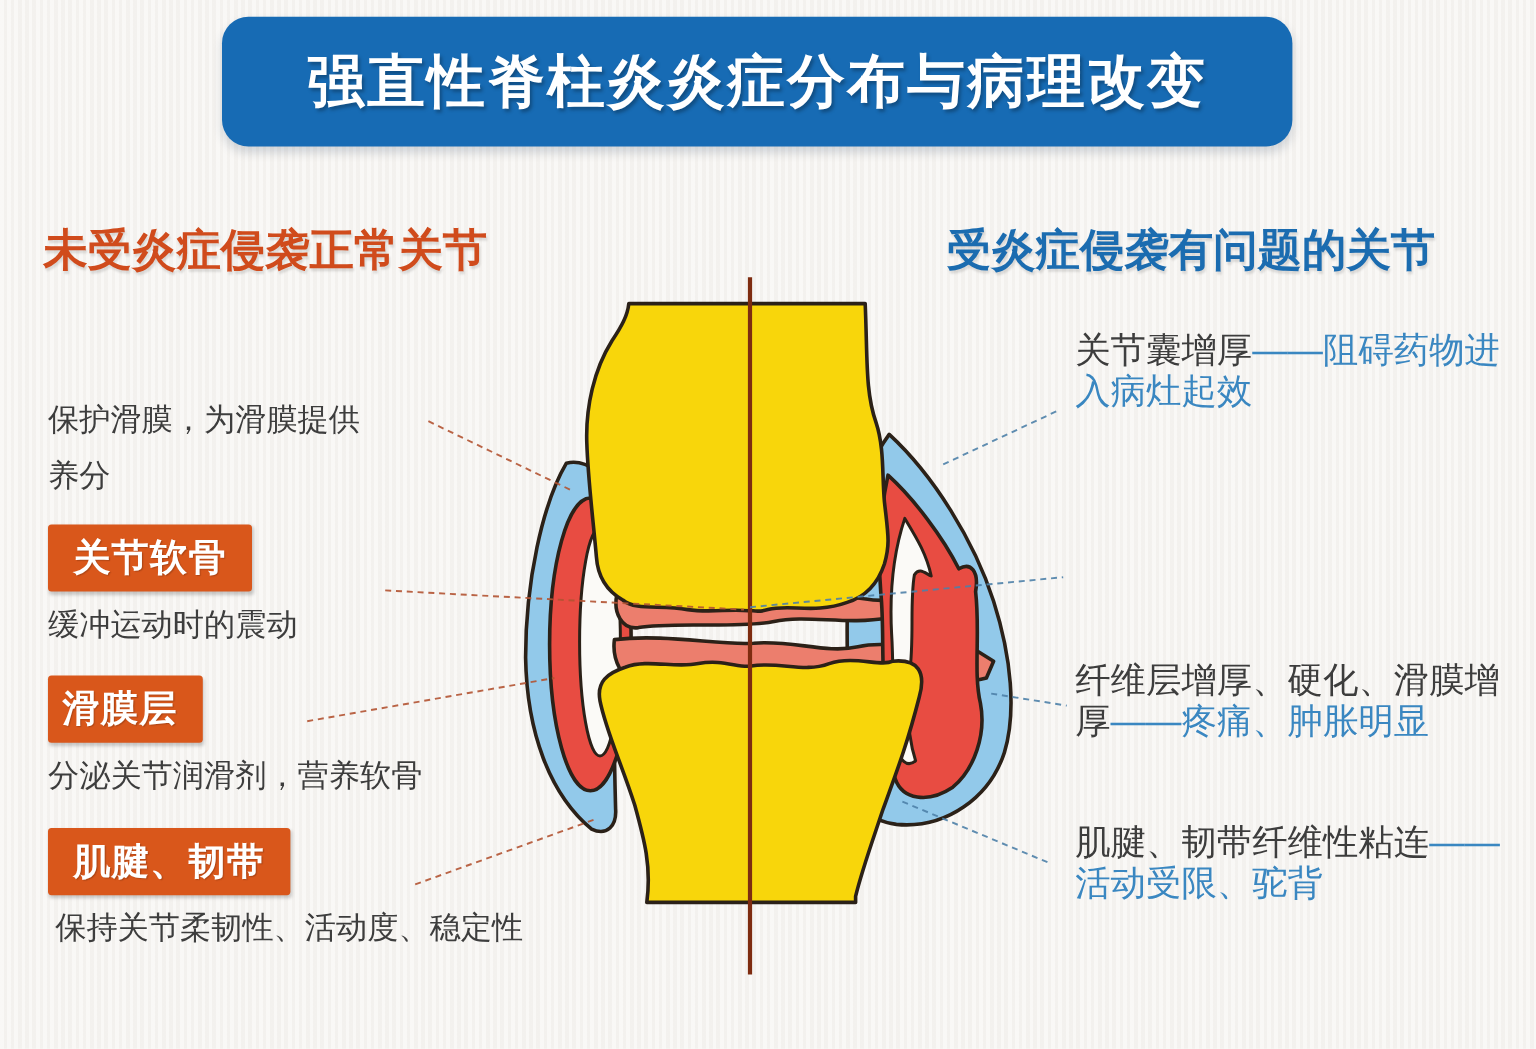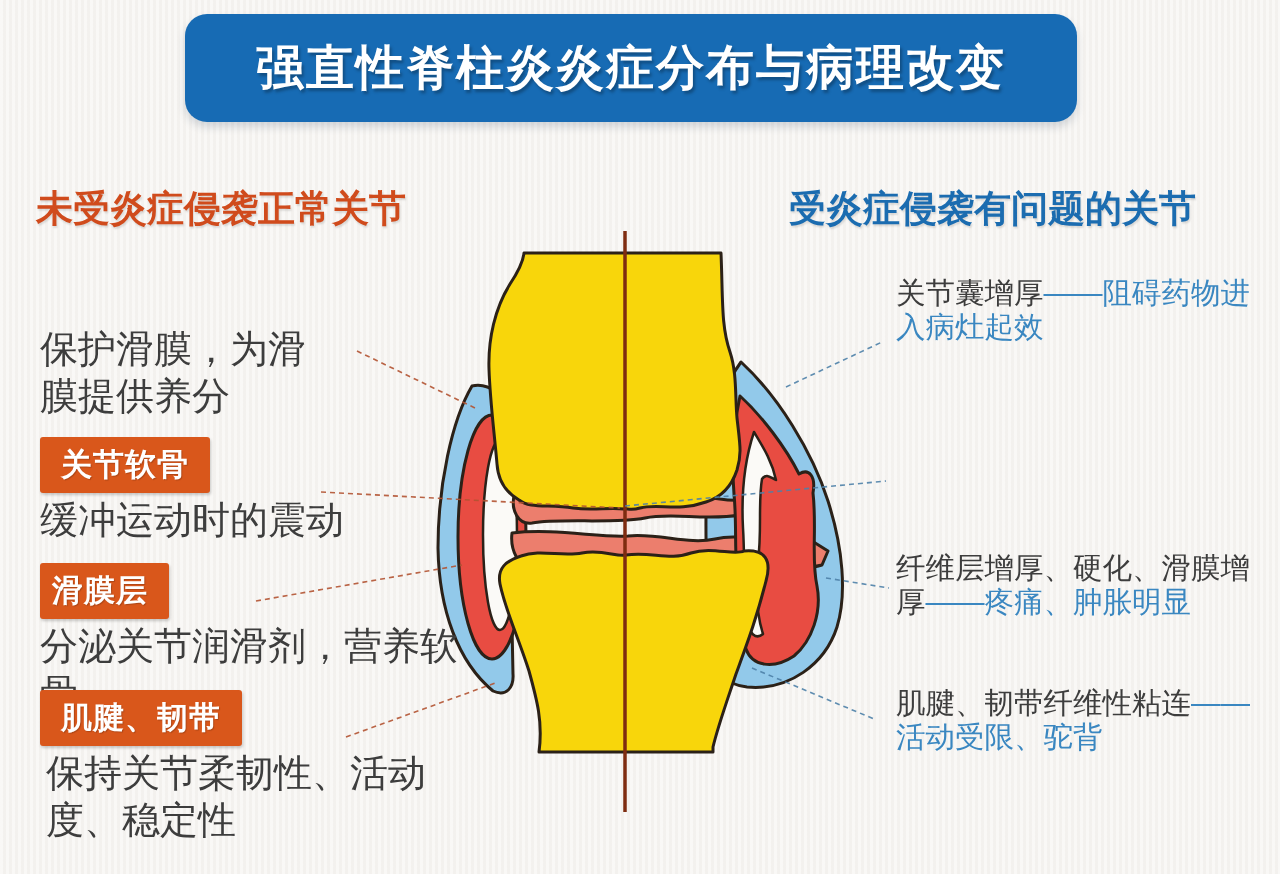--- a/index.html
+++ b/index.html
@@ -19,21 +19,21 @@
     box-shadow:0 5px 8px rgba(40,60,90,.18);}
   .banner-title{color:#fff;font-size:48px;font-weight:bold;letter-spacing:2px;
     text-shadow:2px 3px 3px rgba(0,0,0,.28);white-space:nowrap;}
   .col-heading{position:absolute;font-size:37px;font-weight:bold;white-space:nowrap;
     text-shadow:1px 2px 2px rgba(0,0,0,.12);}
   .left-heading{left:36px;top:184px;color:var(--left-accent);}
   .right-heading{left:789px;top:184px;color:var(--right-accent);}
   .tag-box{position:absolute;background:var(--label-box-bg);color:#fff;font-size:31px;font-weight:bold;
     padding:7px 21px;border-radius:3px;letter-spacing:1px;white-space:nowrap;
     box-shadow:1px 2px 3px rgba(0,0,0,.2);text-shadow:1px 1px 1px rgba(0,0,0,.2);}
-  .desc{position:absolute;color:var(--text-dark);font-size:38px;line-height:47px;
+  .desc{position:absolute;color:var(--text-dark);font-size:26px;line-height:47px;
     word-break:break-all;line-break:anywhere;}
   .r-item{position:absolute;left:896px;width:354px;color:var(--text-dark);
     font-size:29.5px;line-height:34px;word-break:break-all;line-break:anywhere;}
   .hl{color:var(--highlight-blue);}
   svg{position:absolute;left:0;top:0;}
   .bone{fill:var(--bone-yellow);stroke:var(--outline-dark);stroke-width:3;stroke-linejoin:round;}
   .capsule{fill:var(--capsule-blue);stroke:var(--outline-dark);stroke-width:3;stroke-linejoin:round;}
   .synov{fill:var(--synovium-red);stroke:var(--outline-dark);stroke-width:3;stroke-linejoin:round;}
   .cart{fill:var(--cartilage-salmon);stroke:var(--outline-dark);stroke-width:3;stroke-linejoin:round;}
   .cavity{fill:#fbfaf7;stroke:var(--outline-dark);stroke-width:2.5;stroke-linejoin:round;}

